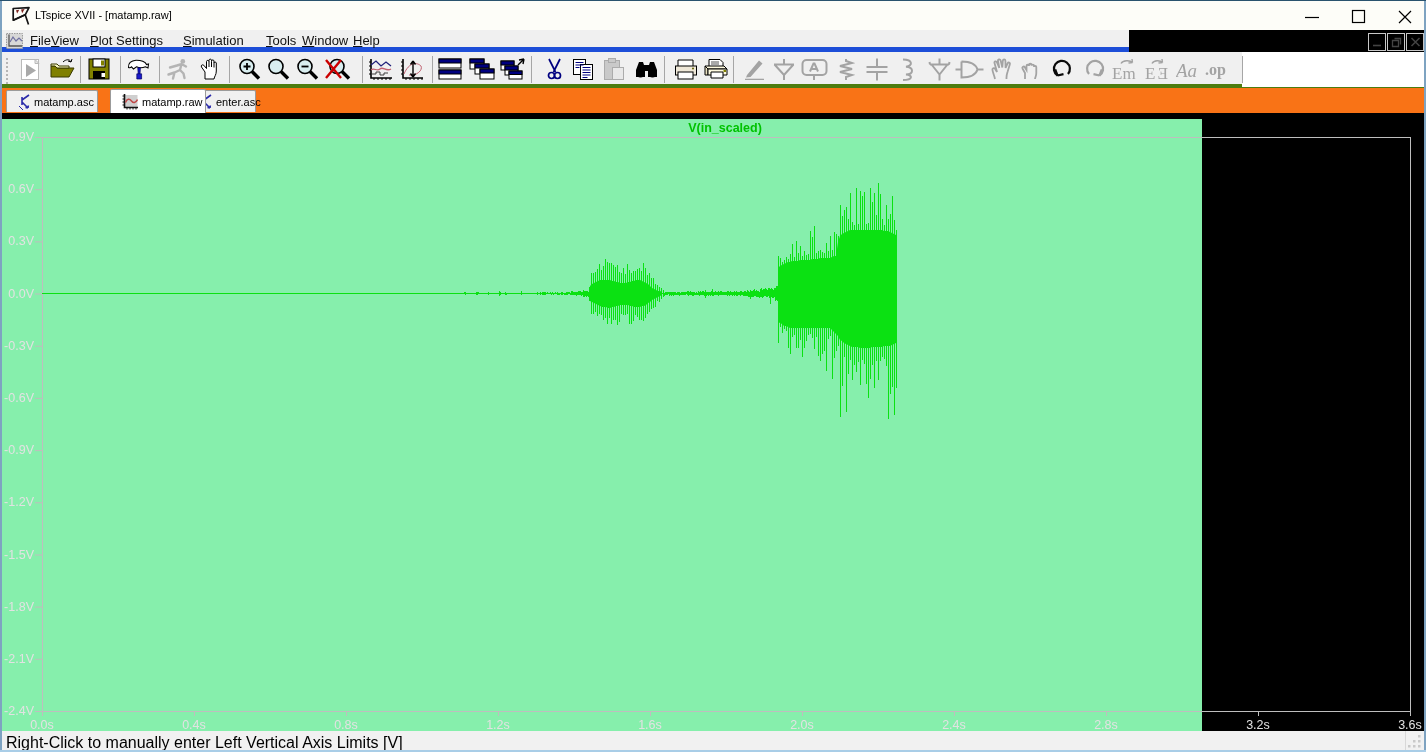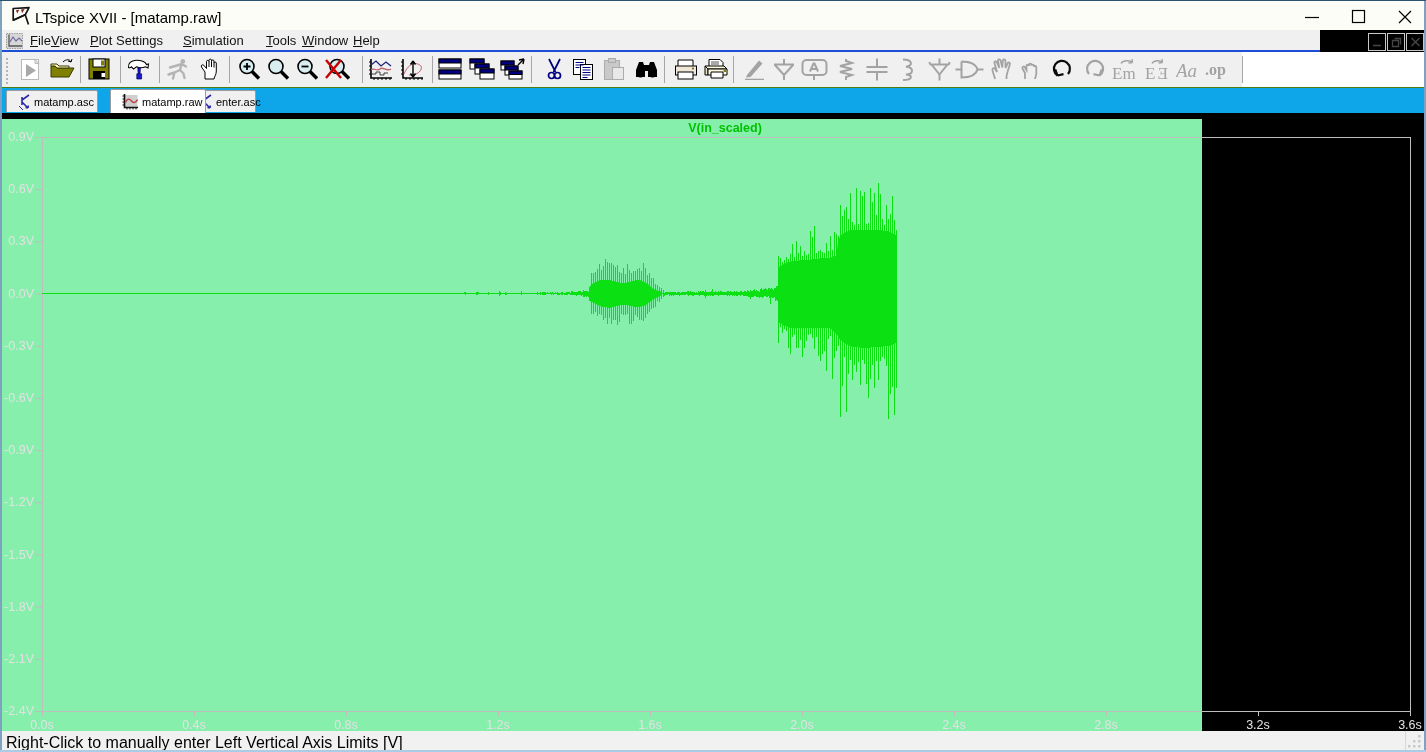--- a/index.html
+++ b/index.html
@@ -3,27 +3,27 @@
 <style>
 *{margin:0;padding:0;box-sizing:border-box}
 html,body{width:1426px;height:752px;overflow:hidden}
 body{font-family:"Liberation Sans",sans-serif;background:#000;position:relative}
 .abs{position:absolute}
 #topline{left:0;top:0;width:1426px;height:1px;background:#29536e}
 #lborder{left:0;top:1px;width:2px;height:749px;background:#7ea3c1}
 #rborder{right:0;top:1px;width:2px;height:749px;background:#7ea3c1}
 #bborder{left:0;top:750px;width:1426px;height:2px;background:#a9cde7}
 #titlebar{left:2px;top:1px;width:1422px;height:29px;background:#fdfdf8}
-#title{left:33px;top:8px;font-size:15px;color:#000}
-#menubar{left:2px;top:30px;width:1318px;height:22px;background:#f0f0f0;border-bottom:2px solid #1d4ed8}
+#title{left:33px;top:8px;font-size:11px;color:#000}
+#menubar{left:2px;top:30px;width:1127px;height:22px;background:#f0f0f0;border-bottom:5px solid #1d4ed8}
 .mi{position:absolute;top:3px;font-size:13px;color:#111}
-#toolbar{left:2px;top:52px;width:1422px;height:36px;background:#f0f0f0;border-bottom:1px solid #4d7c0f}
+#toolbar{left:2px;top:52px;width:1422px;height:36px;background:#f0f0f0;border-bottom:4px solid #4d7c0f}
 #tbwhite{left:1240px;top:0;width:182px;height:35px;background:#fff}
 .sep{position:absolute;top:4px;width:1px;height:27px;background:#a6a6a6}
-#tabbar{left:2px;top:88px;width:1422px;height:25px;background:#0ea5e9}
+#tabbar{left:2px;top:88px;width:1422px;height:25px;background:#f97316}
 .tab{position:absolute;top:2px;height:22px;background:#f0f0f0;border:1px solid #9b9b9b;border-bottom:none;border-radius:2px 2px 0 0;font-size:11px;color:#000}
 .tab.active{top:1px;height:24px;background:#fff;z-index:2}
 .tab span{position:absolute;top:5px}
 .tab.active span{top:6px}
 #plot{left:2px;top:119px;width:1200px;height:618px;background:#86efac;transform:translateZ(0)}
 #status{left:2px;top:731px;width:1422px;height:19px;background:#f1f1f1}
 #stext{left:4px;top:3px;font-size:16px;color:#000}
 </style></head>
 <body>
 <div class="abs" id="titlebar">

